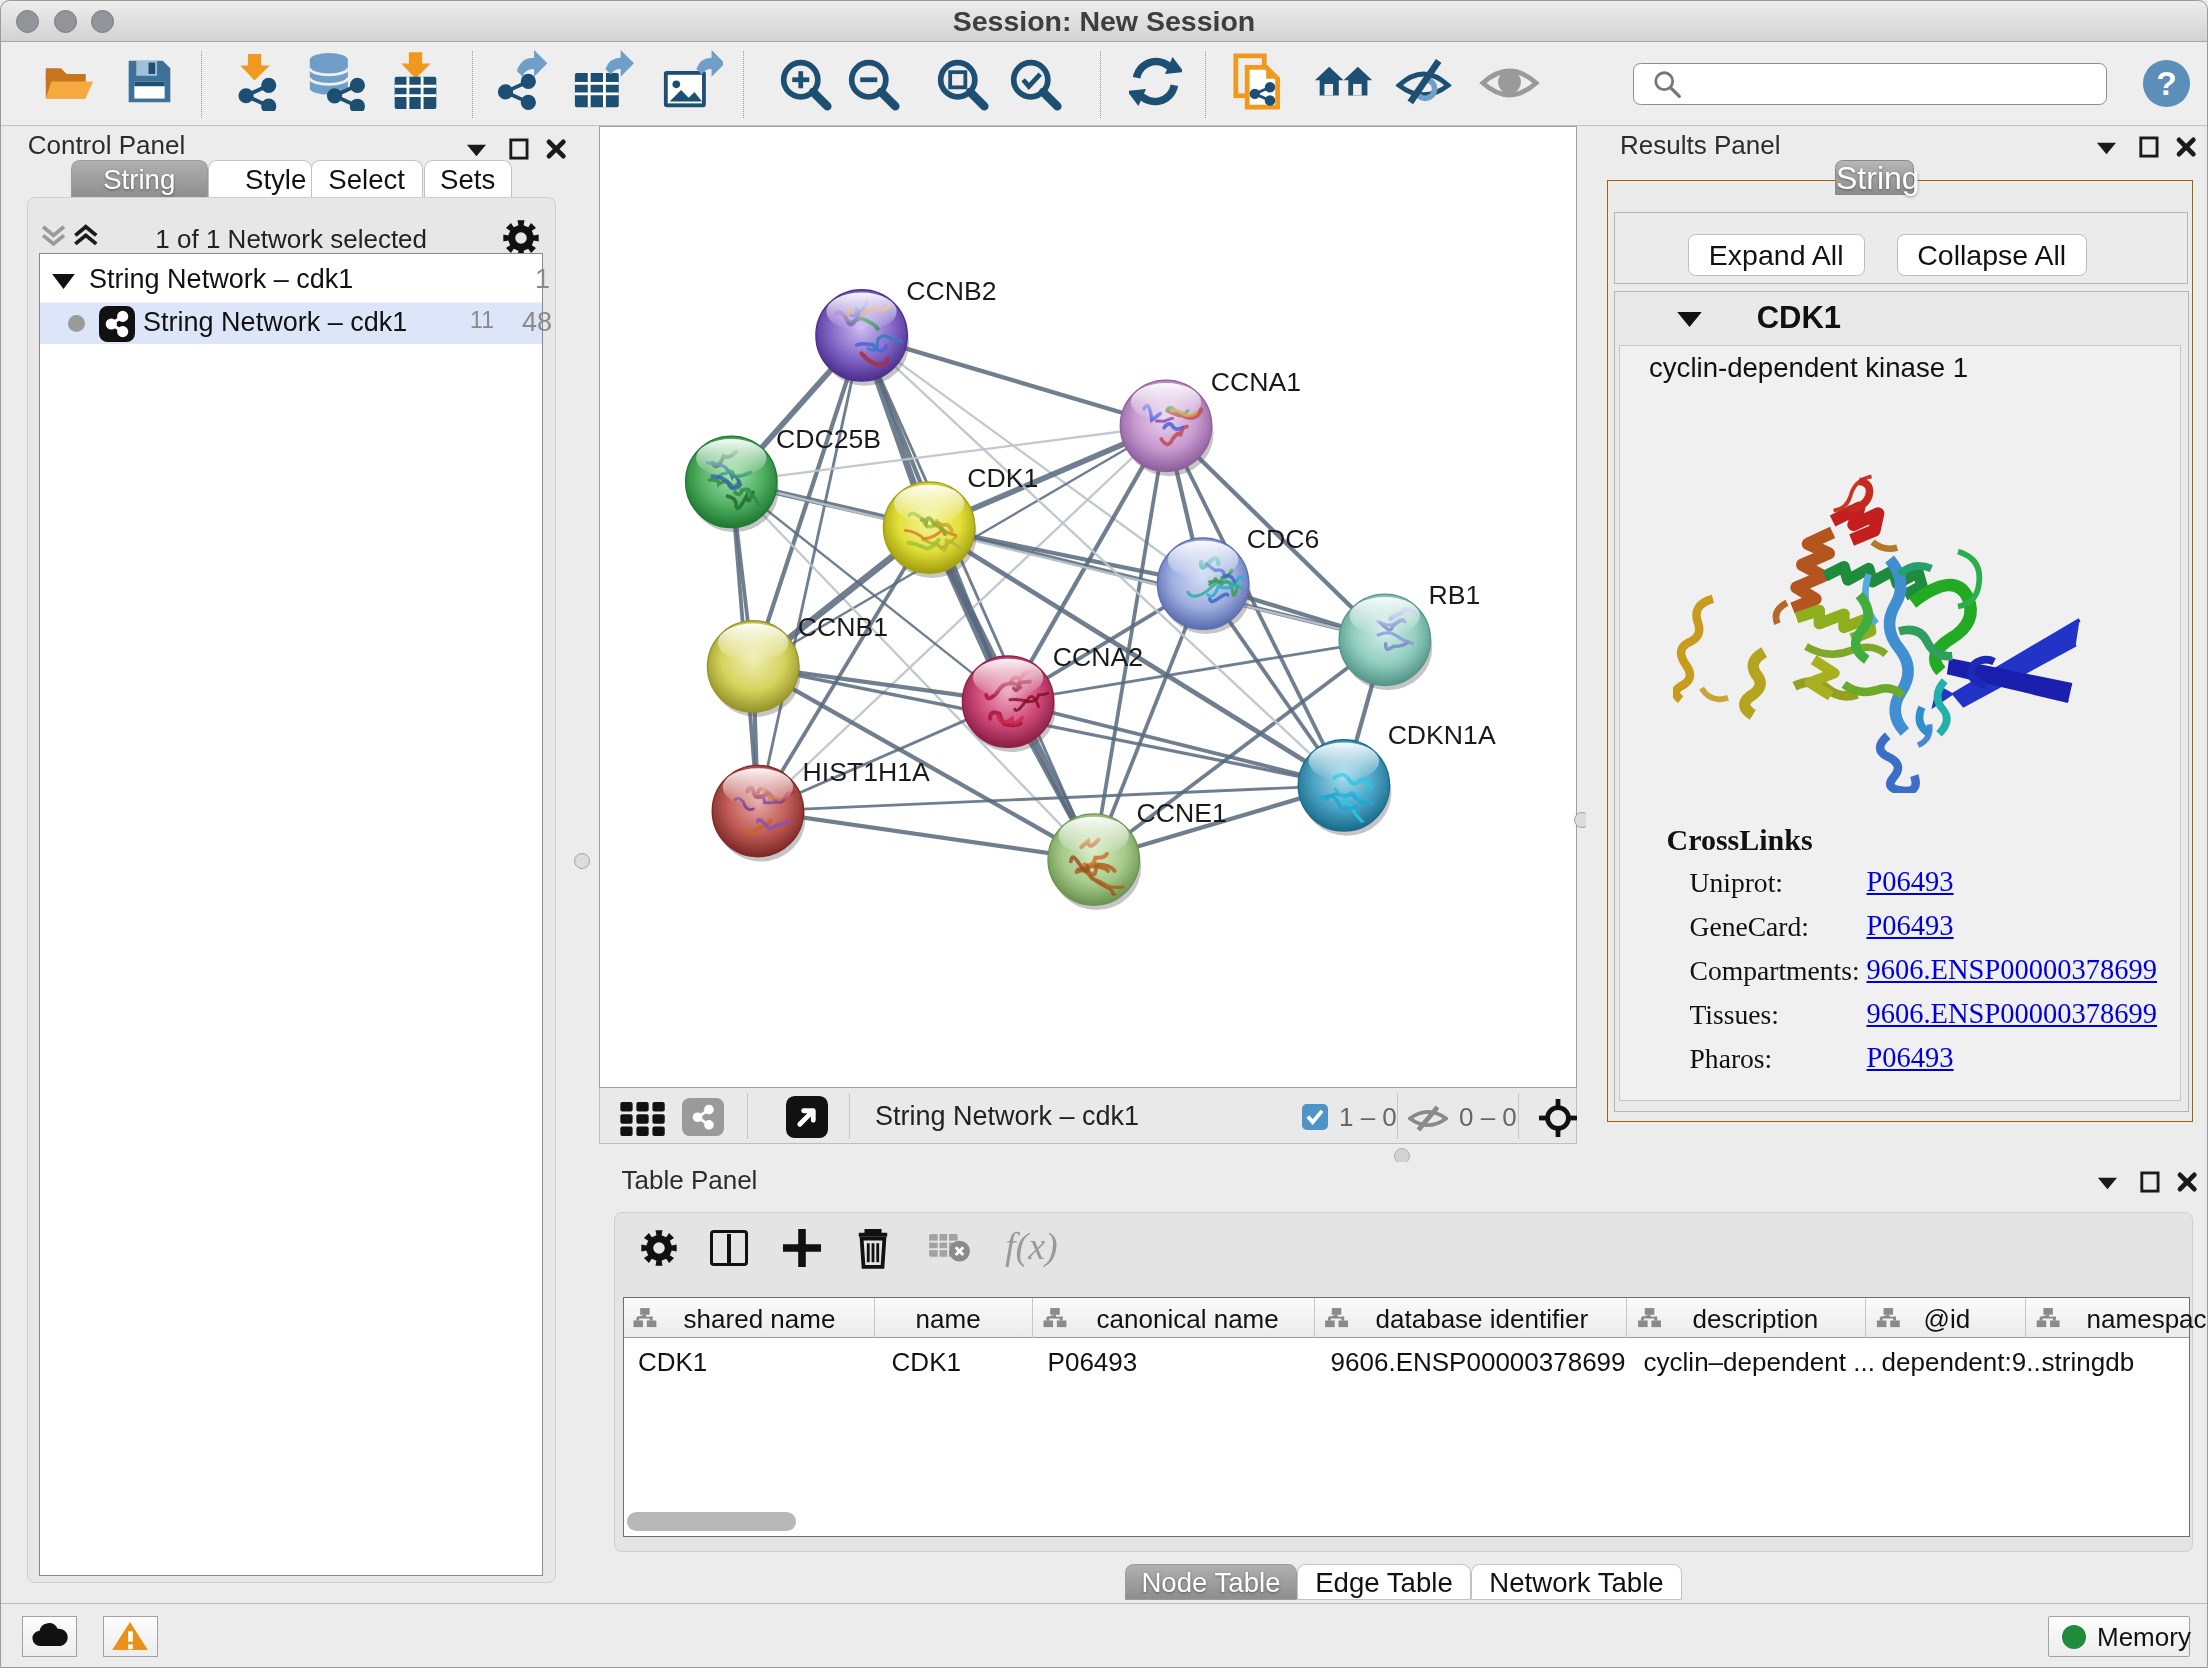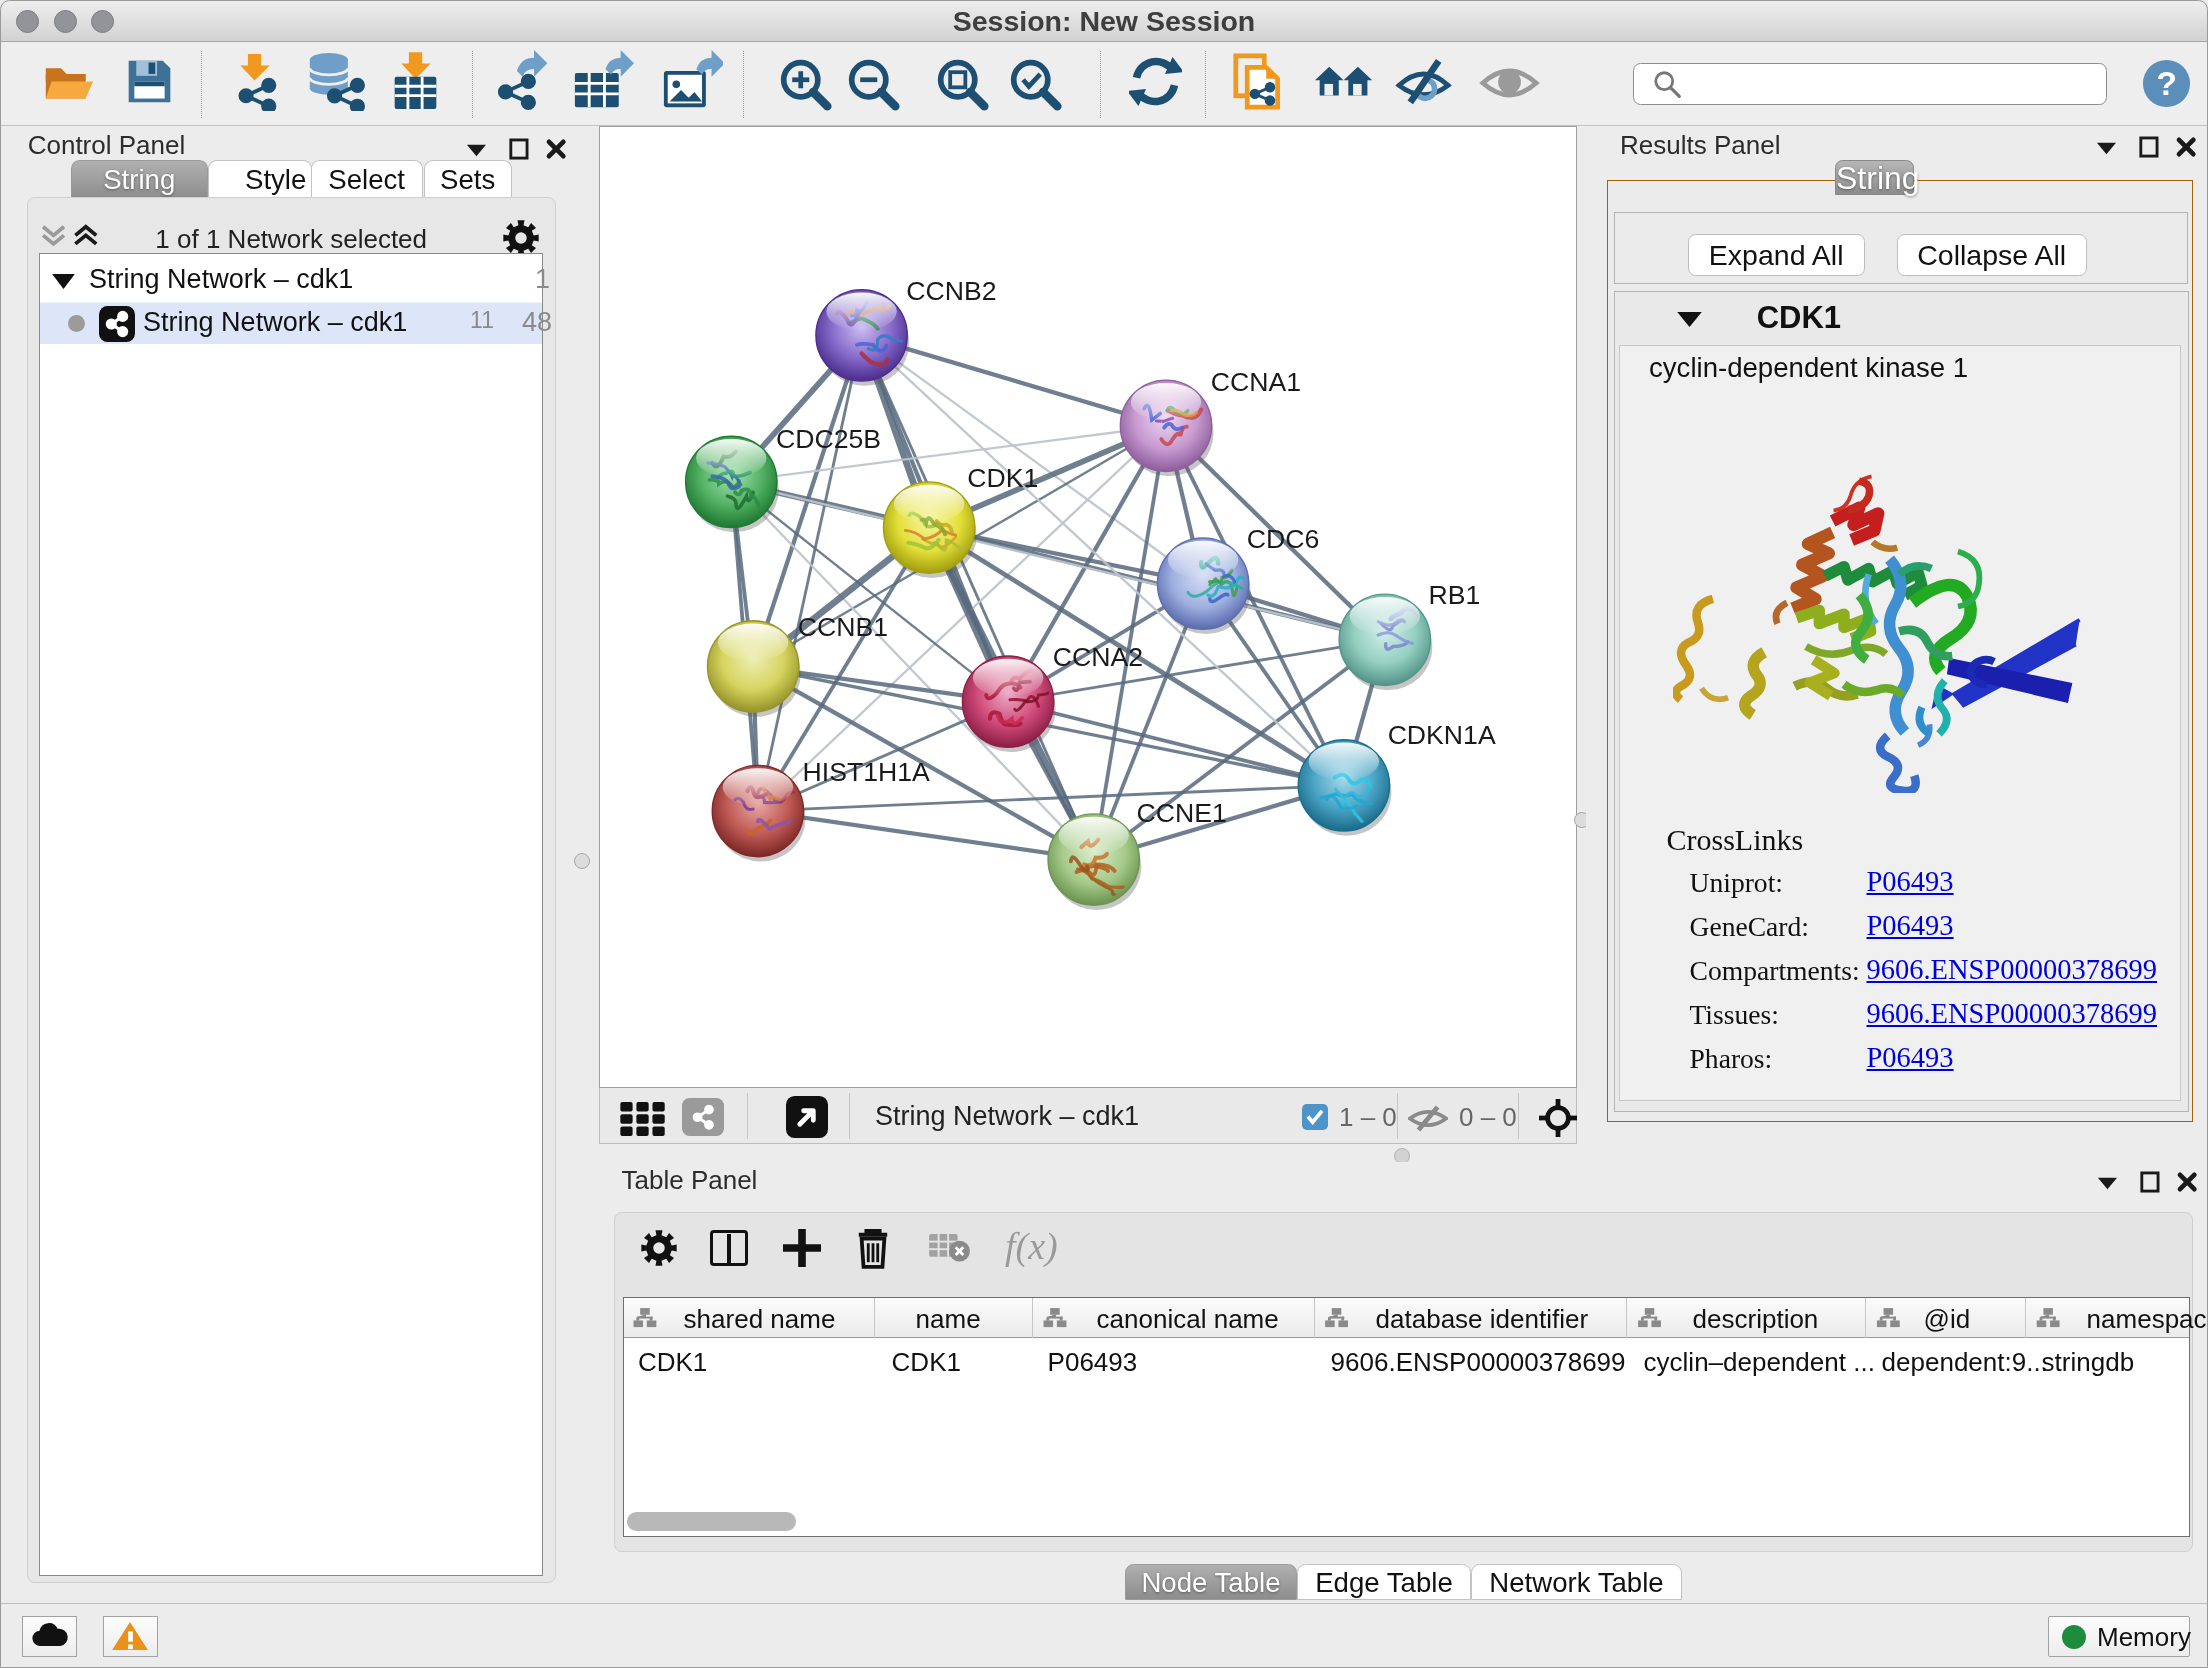--- a/index.html
+++ b/index.html
@@ -673,21 +673,21 @@
             <path d="M286,232 q-14,16 -2,30 q10,12 -4,26" fill="none" stroke="#20b2aa" stroke-width="8"></path>
             <path d="M226,290 q-16,14 0,22 q18,8 6,22 q-10,12 10,14 q18,2 12,-16" fill="none" stroke="#3a6ec8" stroke-width="9"></path>
             <path d="M258,300 q14,-6 12,-22" fill="none" stroke="#4a86d2" stroke-width="6"></path>
             <path d="M196,142 q18,20 2,38 q-14,16 6,30" fill="none" stroke="#3fae3f" stroke-width="10"></path>
             <path d="M238,180 q22,-6 30,12 q8,16 26,14" fill="none" stroke="#2f9e5f" stroke-width="9"></path>
             <path d="M180,236 q16,12 34,6 q16,-6 28,6" fill="none" stroke="#6aaa28" stroke-width="9"></path>
             <path d="M238,120 q16,-14 34,-6" fill="none" stroke="#28a06e" stroke-width="8"></path>
             <path d="M262,260 q-8,18 8,28" fill="none" stroke="#2f8ecc" stroke-width="8"></path>
             <path d="M210,86 q12,10 26,6" fill="none" stroke="#b4782a" stroke-width="7"></path>
           </svg>
-          <div class="serif" style="position:absolute;left:46px;top:477px;font-size:30px;font-weight:400;color:#111;">CrossLinks</div>
+          <div class="serif" style="position:absolute;left:46px;top:477px;font-size:30px;font-weight:700;color:#111;">CrossLinks</div>
           <div class="serif" style="position:absolute;left:69px;top:515px;font-size:27.6px;color:#111;line-height:44px;">Uniprot:<br>GeneCard:<br>Compartments:<br>Tissues:<br>Pharos:</div>
           <div class="serif" style="position:absolute;left:246px;top:514px;font-size:28.5px;line-height:44px;"><span class="xlink">P06493</span><br><span class="xlink">P06493</span><br><span class="xlink">9606.ENSP00000378699</span><br><span class="xlink">9606.ENSP00000378699</span><br><span class="xlink">P06493</span></div>
         </div>
       </div>
     </div>
   </div>
 <div class="abs" id="tpanel">
     <div class="ptitle" style="position:absolute;left:29.5px;top:2.9px;">Table Panel</div>
     <svg class="abs" style="left:1504px;top:7.6px;" width="105" height="25" viewBox="0 0 110 26">
       <path d="M2,8 l20,0 -10,12 z" fill="#1a1a1a"></path>

